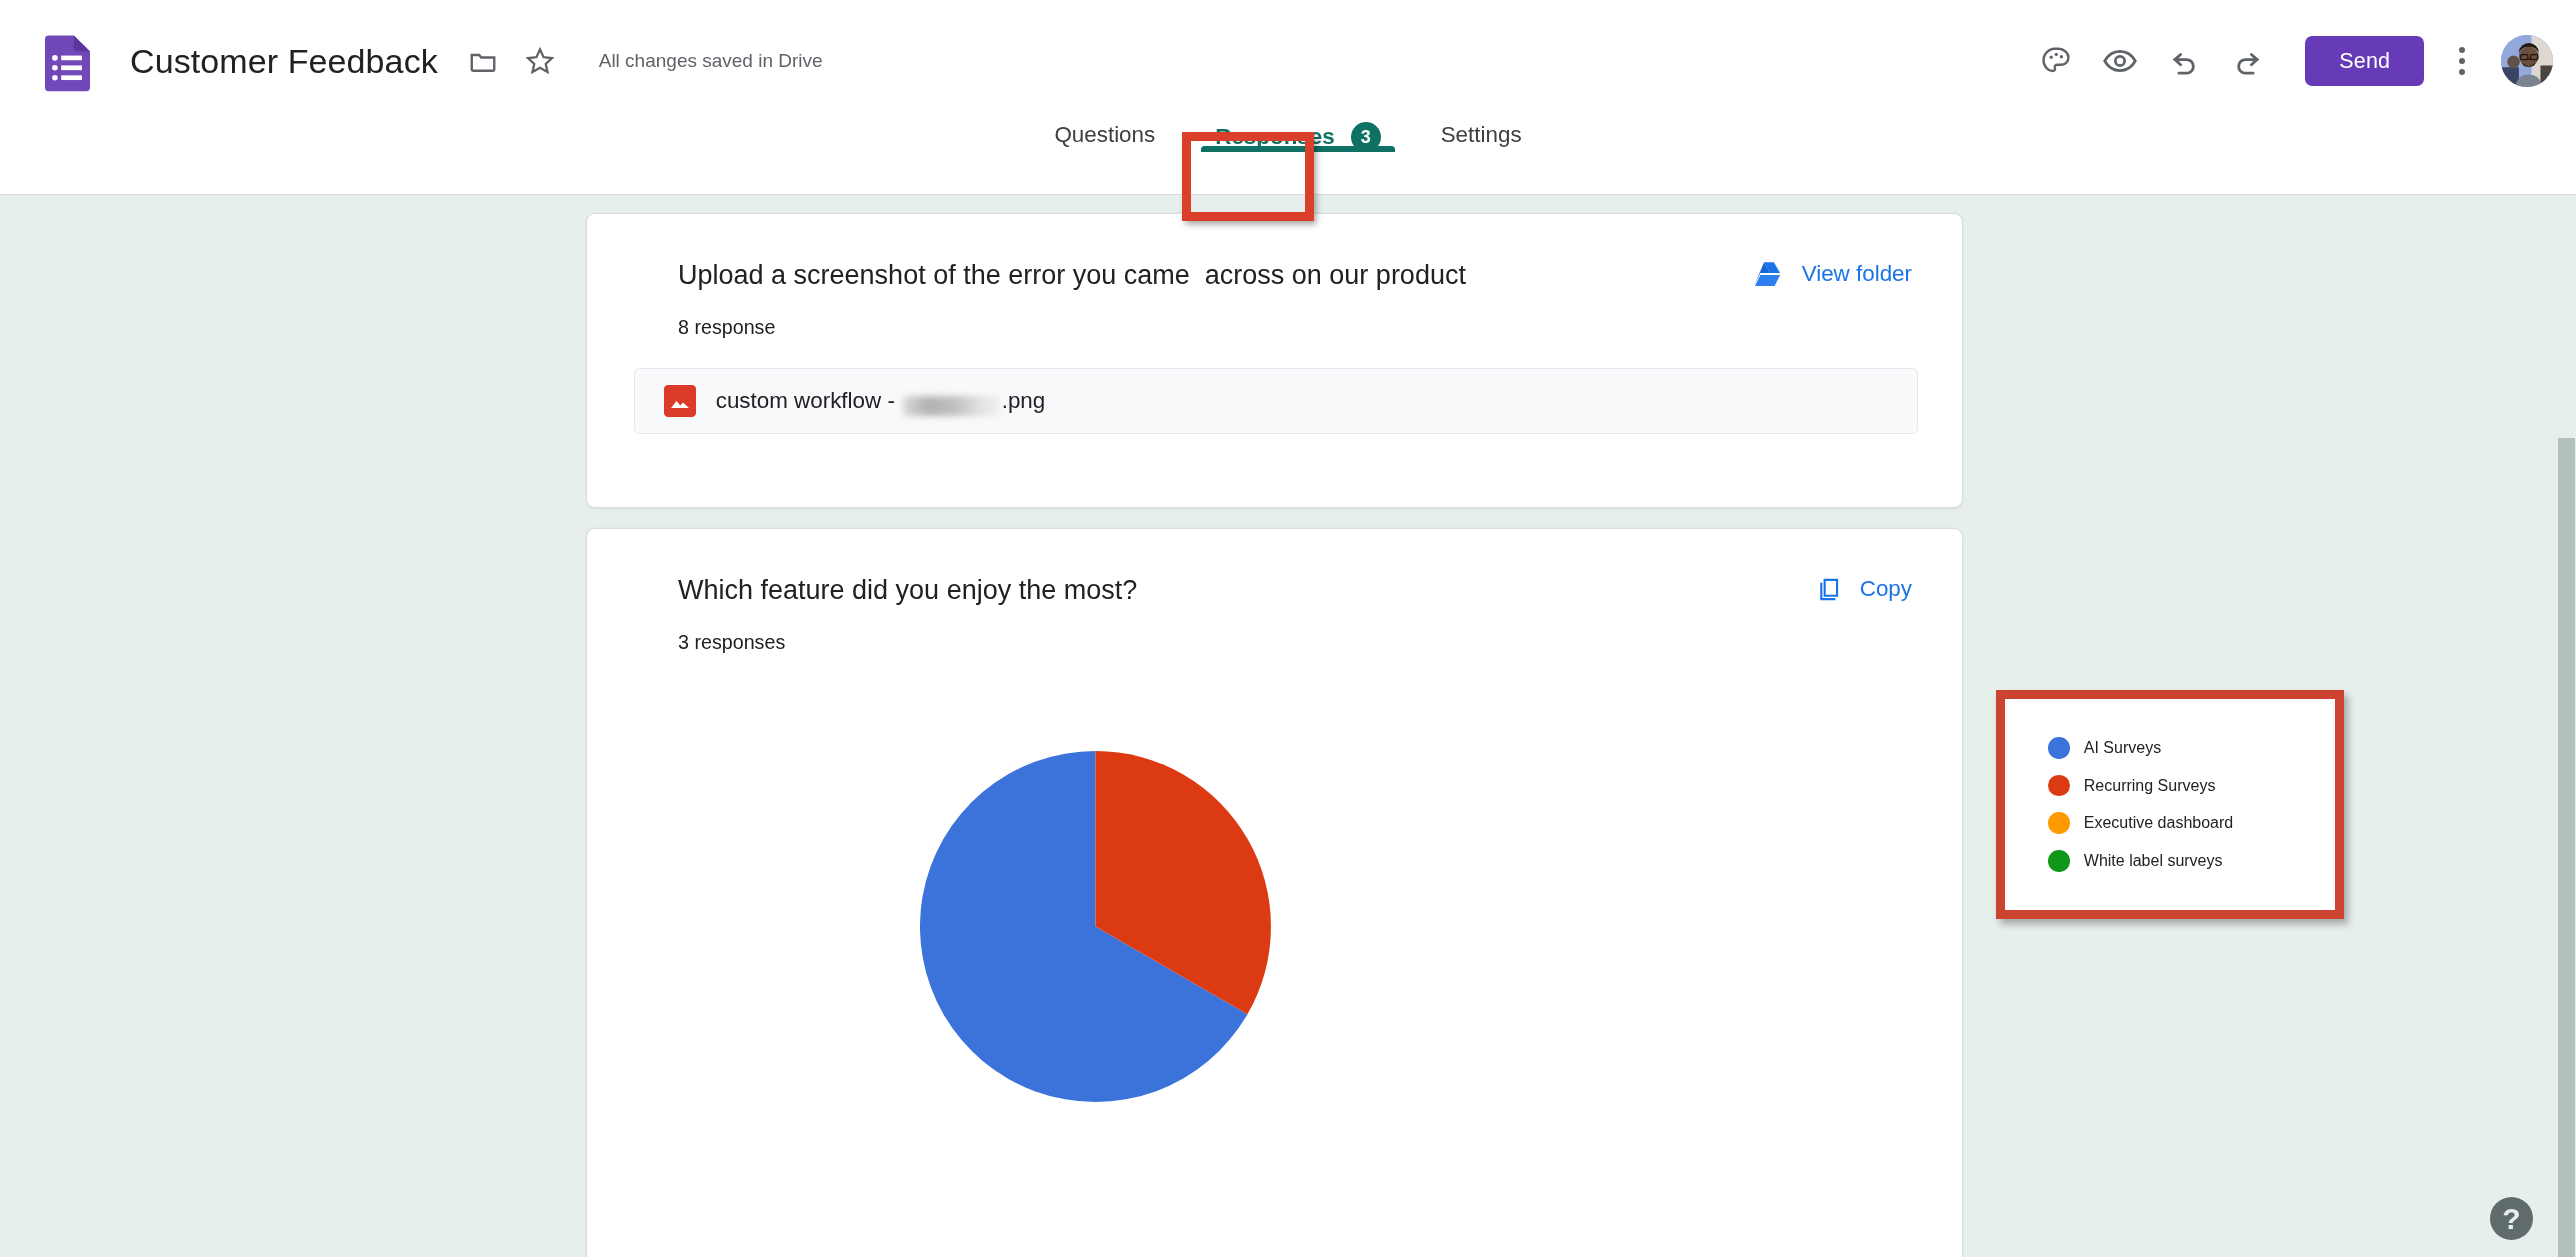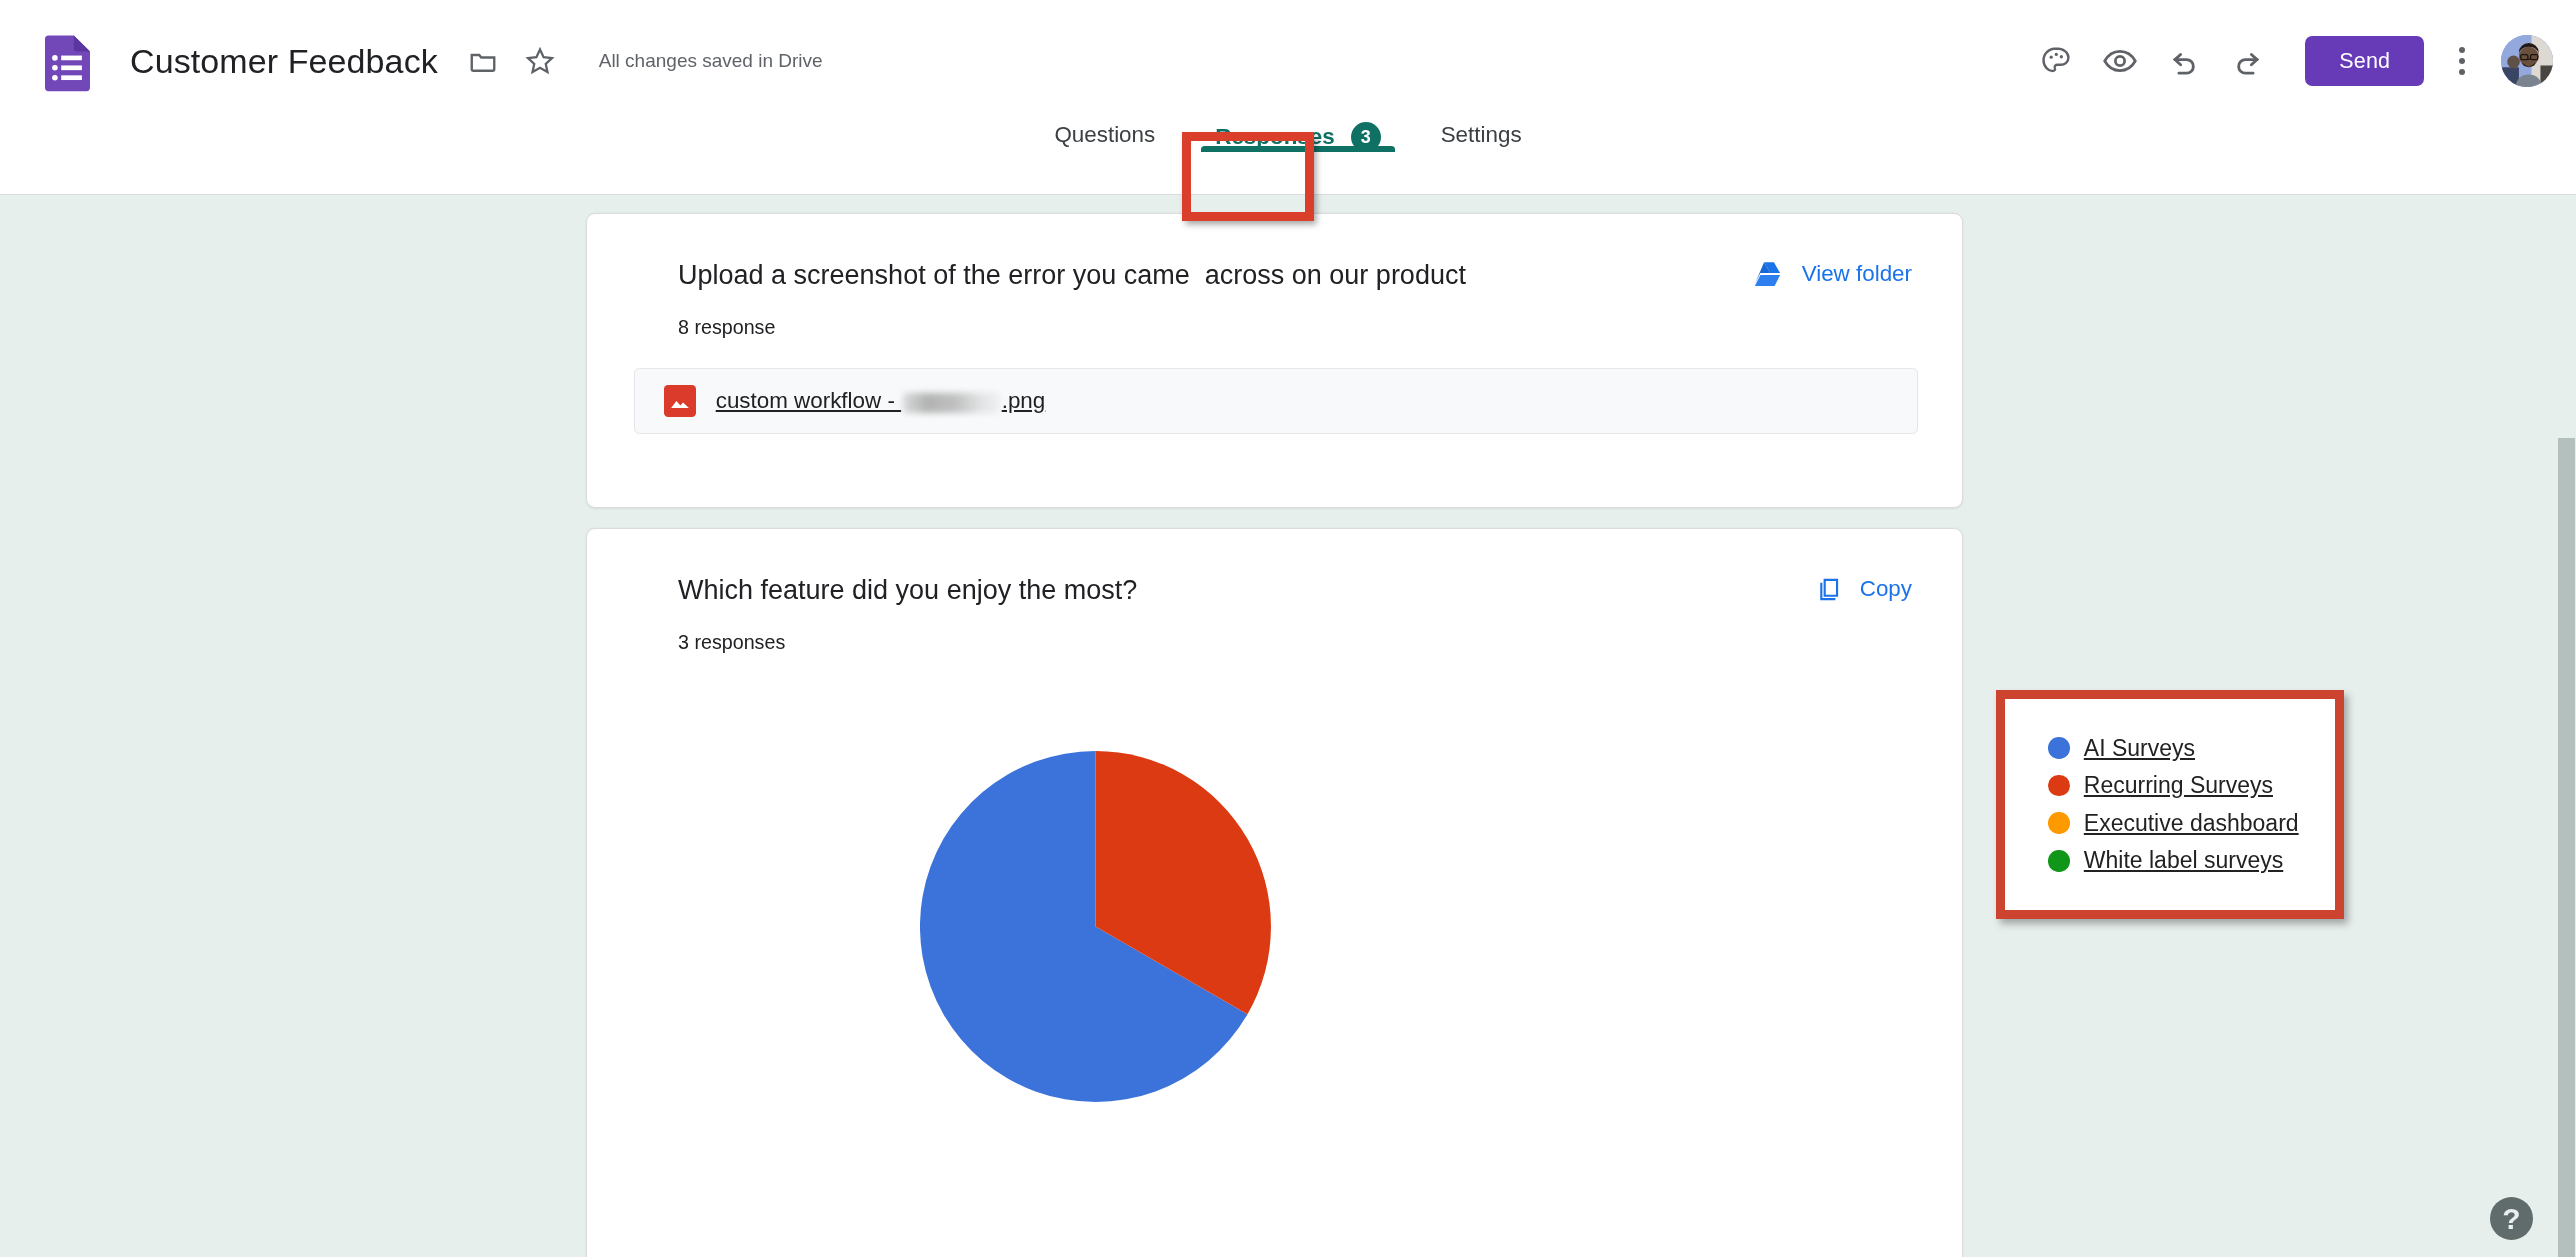--- a/index.html
+++ b/index.html
@@ -237,23 +237,22 @@
     background: #db3b2b;
     display: flex; align-items: flex-end; justify-content: center;
     overflow: hidden;
     flex: 0 0 auto;
   }
   .file-ico svg { display:block; }
   .file-name {
     font-size: 22.4px;
     color: #202124;
     display: flex;
-    align-items: center;
+    align-items: flex-end;
     white-space: pre;
-    text-decoration: underline;
   }
   .redacted {
     display: inline-block;
     width: 97px; height: 19.7px;
     margin: 0 1.8px;
     background: linear-gradient(90deg,
         rgba(150,150,150,0.30) 0%,
         rgba(120,120,120,0.55) 25%,
         rgba(110,110,110,0.40) 55%,
         rgba(160,160,160,0.25) 80%,
@@ -298,24 +297,23 @@
     align-items: center;
     gap: 14.3px;
     height: 34px;
   }
   .legend-dot {
     width: 21.5px; height: 21.5px;
     border-radius: 50%;
     flex: 0 0 auto;
   }
   .legend-text {
-    font-size: 23px;
+    font-size: 16px;
     color: #222222;
     white-space: nowrap;
-    text-decoration: underline;
   }
 
   
   .anno-legend {
     position: absolute;
     left: 1377px; top: 166px;
     width: 347px; height: 218px;
     border: 9.8px solid #cc4430;
     background: #ffffff;
     box-shadow: 3.6px 4.5px 7.2px rgba(0,0,0,0.30);

